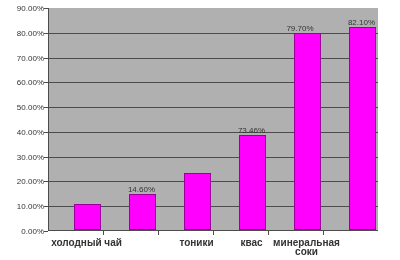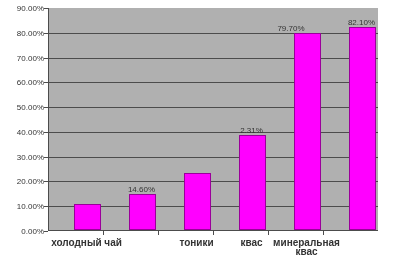--- a/index.html
+++ b/index.html
@@ -147,28 +147,28 @@
   <div class="ytick-label" style="top:181.44px">20.00%</div>
   <div class="ytick-mark" style="top:181.44px"></div>
 
   <div class="ytick-label" style="top:206.22px">10.00%</div>
   <div class="ytick-mark" style="top:206.22px"></div>
 
   <div class="ytick-label" style="top:231px">0.00%</div>
   <div class="ytick-mark" style="top:231px"></div>
 
   <div class="bar-value" style="left:111.5px; top:184.8px">14.60%</div>
-  <div class="bar-value" style="left:221.5px; top:126.1px">2.31%</div>
-  <div class="bar-value" style="left:261px; top:23.5px">79.70%</div>
+  <div class="bar-value" style="left:221.5px; top:126.1px">73.46%</div>
+  <div class="bar-value" style="left:270px; top:23.5px">79.70%</div>
   <div class="bar-value" style="left:331.5px; top:17.6px">82.10%</div>
 
   <div class="xtick-mark" style="left:103px"></div>
   <div class="xtick-mark" style="left:158px"></div>
   <div class="xtick-mark" style="left:213px"></div>
   <div class="xtick-mark" style="left:268px"></div>
   <div class="xtick-mark" style="left:323px"></div>
 
   <div class="xcat-label" style="left:49.5px">холодный чай</div>
   <div class="xcat-label" style="left:159.5px">тоники</div>
   <div class="xcat-label" style="left:214.5px">квас</div>
-  <div class="xcat-label" style="left:269.5px">минеральная квас</div>
+  <div class="xcat-label" style="left:269.5px">минеральная соки</div>
 
 </div>
 
 </body></html>

